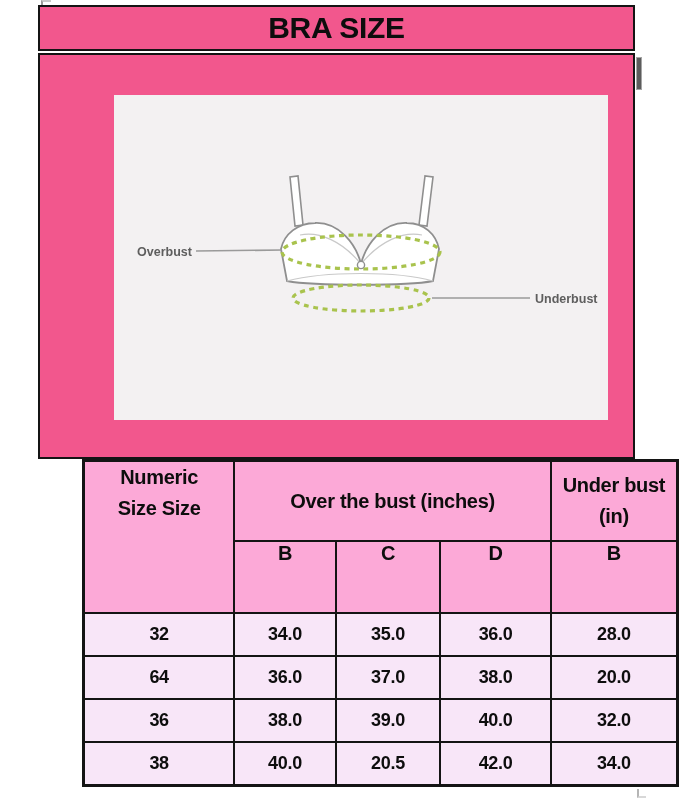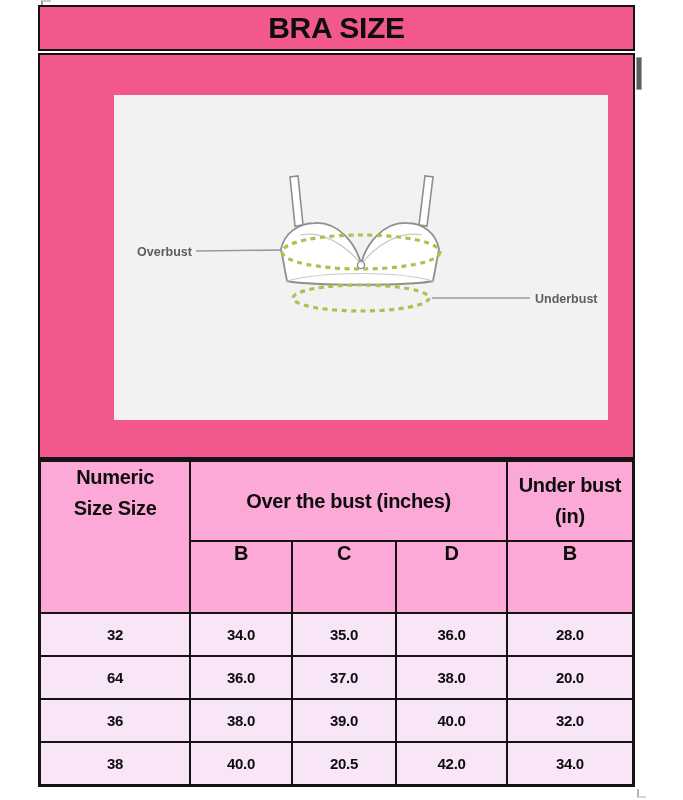--- a/index.html
+++ b/index.html
@@ -35,26 +35,26 @@
   table.size-table{
     position:absolute;left:38px;top:459px;width:597px;
     border-collapse:collapse;table-layout:fixed;
     background:#F8E6F8;
   }
   table.size-table td,table.size-table th{
     border:2px solid #141414;
     color:#0d0d0d;font-weight:700;text-align:center;
     padding:0;letter-spacing:-0.3px;
   }
-  table.size-table{border:3px solid #141414;}
+  table.size-table{border:3px solid #141414;margin-left:44px;}
   th.hdr{background:#FCA9D7;font-size:20px;line-height:1.55;}
   th.band-hdr{vertical-align:top;padding-top:16px;}
   th.group-hdr{height:78px;vertical-align:middle;}
   th.sub-hdr{background:#FCA9D7;height:70px;vertical-align:top;padding-top:12px;font-size:20px;}
-  td.val{height:41px;font-size:15px;background:#F8E6F8;}
+  td.val{height:41px;font-size:18px;background:#F8E6F8;}
 
   
   .artifact-topleft{
     left:41px;top:0;width:8px;height:9px;
     border-left:2px solid #9a9a9a;border-top:2px solid #c9c9c9;
   }
   .artifact-scrollbar{
     left:636px;top:57px;width:4px;height:31px;
     background:#5c5c5c;border:1px solid #a5a5a5;
   }

